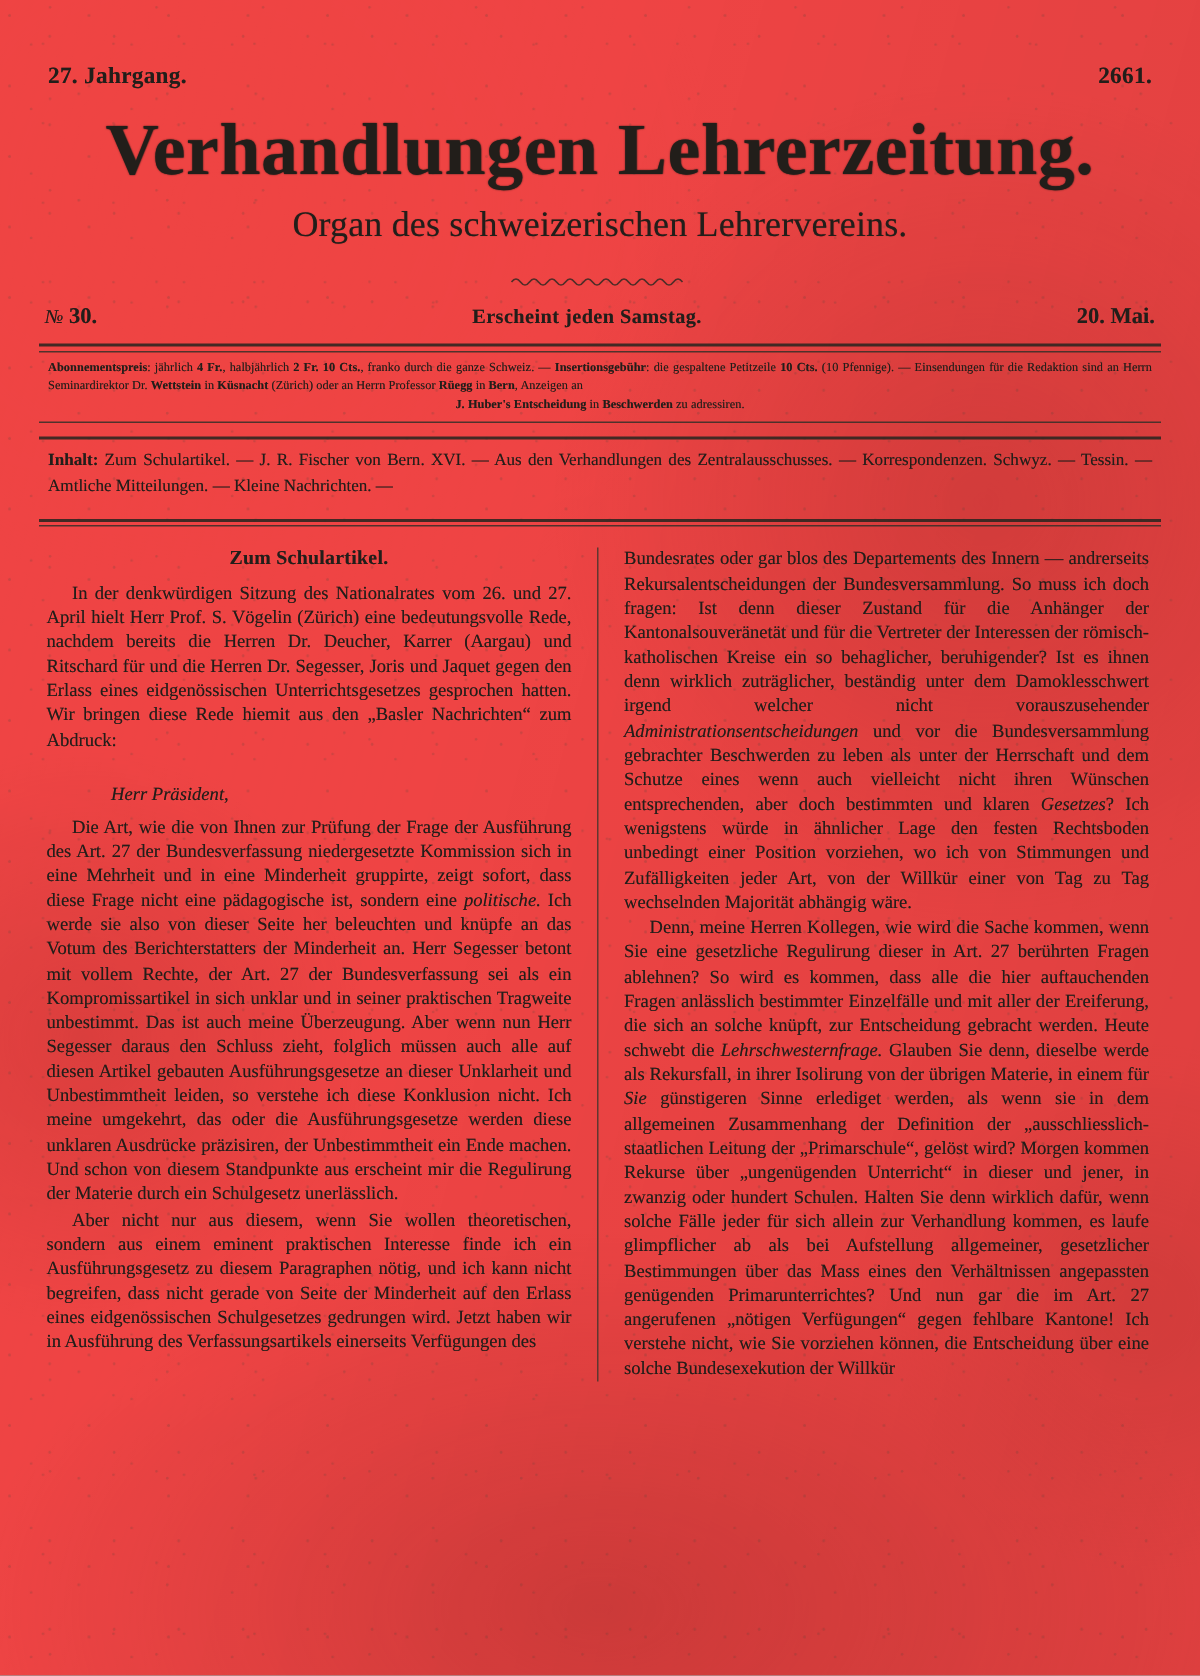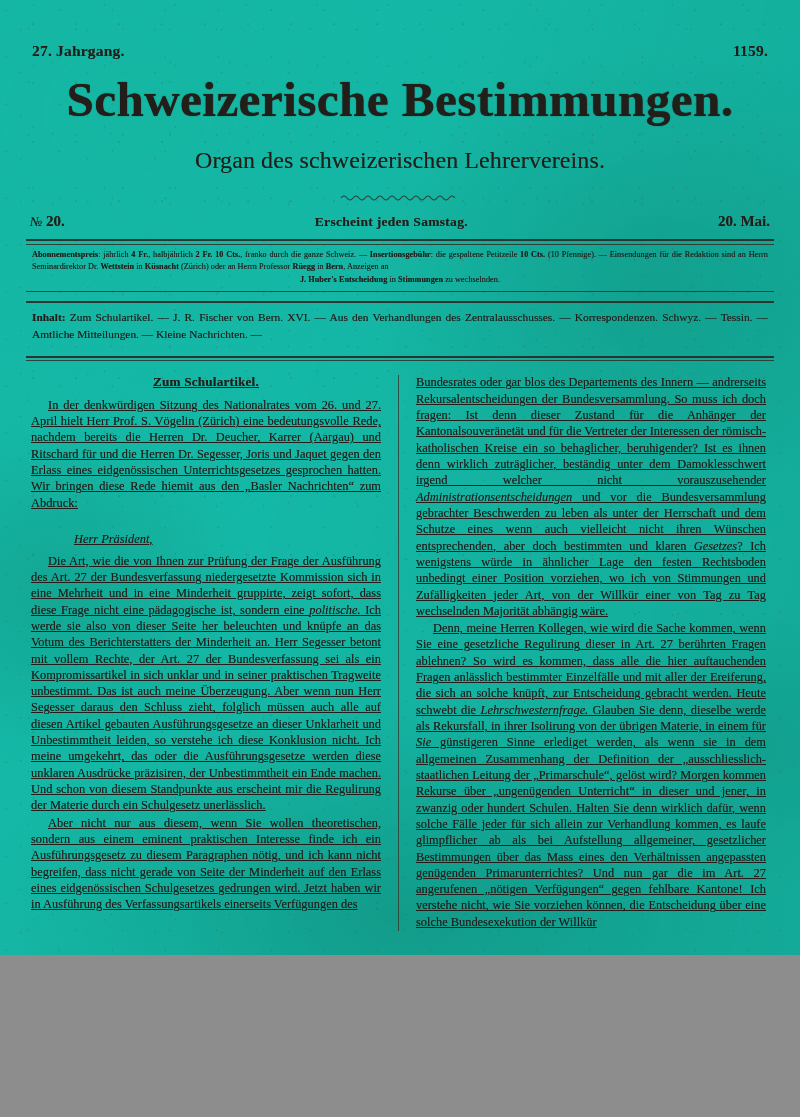--- a/index.html
+++ b/index.html
@@ -3,23 +3,23 @@
 <meta charset="utf-8">
 <style>
   html, body {
     margin: 0;
     padding: 0;
     background: #8d8d8d;
   }
   .page {
     position: relative;
     width: 800px;
-    height: 955px;
+    height: 1117px;
     margin: 0 auto;
-    background: #14b8a6;
+    background: #ef4444;
     overflow: hidden;
     font-family: "Liberation Serif", "DejaVu Serif", serif;
     color: #221e1a;
   }
   
   .paper-grain {
     position: absolute;
     inset: 0;
     pointer-events: none;
     background:
@@ -67,21 +67,21 @@
     font-size: 49px;
     font-weight: bold;
     letter-spacing: .5px;
     margin-top: 14px;
     line-height: 1.05;
     text-shadow: 0 0 1.1px rgba(34,30,26,.85), .4px 0 .6px rgba(34,30,26,.5);
   }
   .masthead-sub {
     text-align: center;
     font-size: 24px;
-    margin-top: 22px;
+    margin-top: 12px;
     letter-spacing: .1px;
     text-shadow: 0 0 .5px rgba(34,30,26,.55);
   }
   .squiggle {
     width: 120px;
     height: 9px;
     margin: 19px auto 0 auto;
     display: block;
     opacity: .82;
   }
@@ -147,21 +147,20 @@
     margin-top: 12px;
     padding: 0 8px;
     position: relative;
   }
   .col {
     width: 352px;
     font-size: 12.4px;
     line-height: 1.315;
     text-align: justify;
     hyphens: manual;
-    text-decoration: underline;
   }
   .col-left { padding-right: 16px; }
   .col-right { padding-left: 16px; }
   .col-divider {
     width: 1px;
     background: #3a342c;
     opacity: .78;
     margin-top: 2px;
   }
   .art-head {
@@ -194,46 +193,46 @@
 <body>
 
 <div class="page">
   <div class="paper-grain"></div>
   <div class="paper-speckle"></div>
 
   <div class="content">
 
     <div class="top-line">
       <span class="inky">27. Jahrgang.</span>
-      <span class="inky">1159.</span>
-    </div>
-
-    <div class="masthead-title">Schweizerische Bestimmungen.</div>
+      <span class="inky">2661.</span>
+    </div>
+
+    <div class="masthead-title">Verhandlungen Lehrerzeitung.</div>
 
     <div class="masthead-sub">Organ des schweizerischen Lehrervereins.</div>
 
     <svg class="squiggle" viewBox="0 0 120 9">
       <path d="M1 5 q3 -4 6 0 t6 0 t6 0 t6 0 t6 0 t6 0 t6 0 t6 0 t6 0 t6 0 t6 0 t6 0 t6 0 t6 0 t6 0 t6 0 t6 0 t6 0 t6 0" fill="none" stroke="#2e2922" stroke-width="1.1"></path>
     </svg>
 
     <div class="issue-line">
       <span class="inky">
         <span class="no-mark">№</span>
-        <span>20.</span>
+        <span>30.</span>
       </span>
       <span class="issue-center inky">Erscheint jeden Samstag.</span>
       <span class="inky">20. Mai.</span>
     </div>
 
     <hr class="rule-thick">
     <hr class="rule-thin">
 
     <div class="fineprint inky">
       <b>Abonnementspreis</b><span>: jährlich </span><b>4 Fr.</b><span>, halbjährlich </span><b>2 Fr. 10 Cts.</b><span>, franko durch die ganze Schweiz. — </span><b>Insertionsgebühr</b><span>: die gespaltene Petitzeile </span><b>10 Cts.</b><span> (10 Pfennige). — </span><span>Einsendungen für die Redaktion sind an Herrn Seminardirektor Dr. </span><b>Wettstein</b><span> in </span><b>Küsnacht</b><span> (Zürich) oder an Herrn Professor </span><b>Rüegg</b><span> in </span><b>Bern</b><span>, Anzeigen an</span>
-      <span class="center"><b>J. Huber's Entscheidung</b><span> in </span><b>Stimmungen</b><span> zu wechselnden.</span></span>
+      <span class="center"><b>J. Huber's Entscheidung</b><span> in </span><b>Beschwerden</b><span> zu adressiren.</span></span>
     </div>
 
     <hr class="rule-thin">
     <hr class="rule-thick">
 
     <div class="contents inky">
       <b>Inhalt:</b><span> Zum Schulartikel. — J. R. Fischer von Bern. XVI. — Aus den Verhandlungen des Zentralausschusses. — Korrespondenzen. Schwyz. — Tessin. — Amtliche Mitteilungen. — Kleine Nachrichten. —</span>
     </div>
 
     <hr class="rule-thick">

